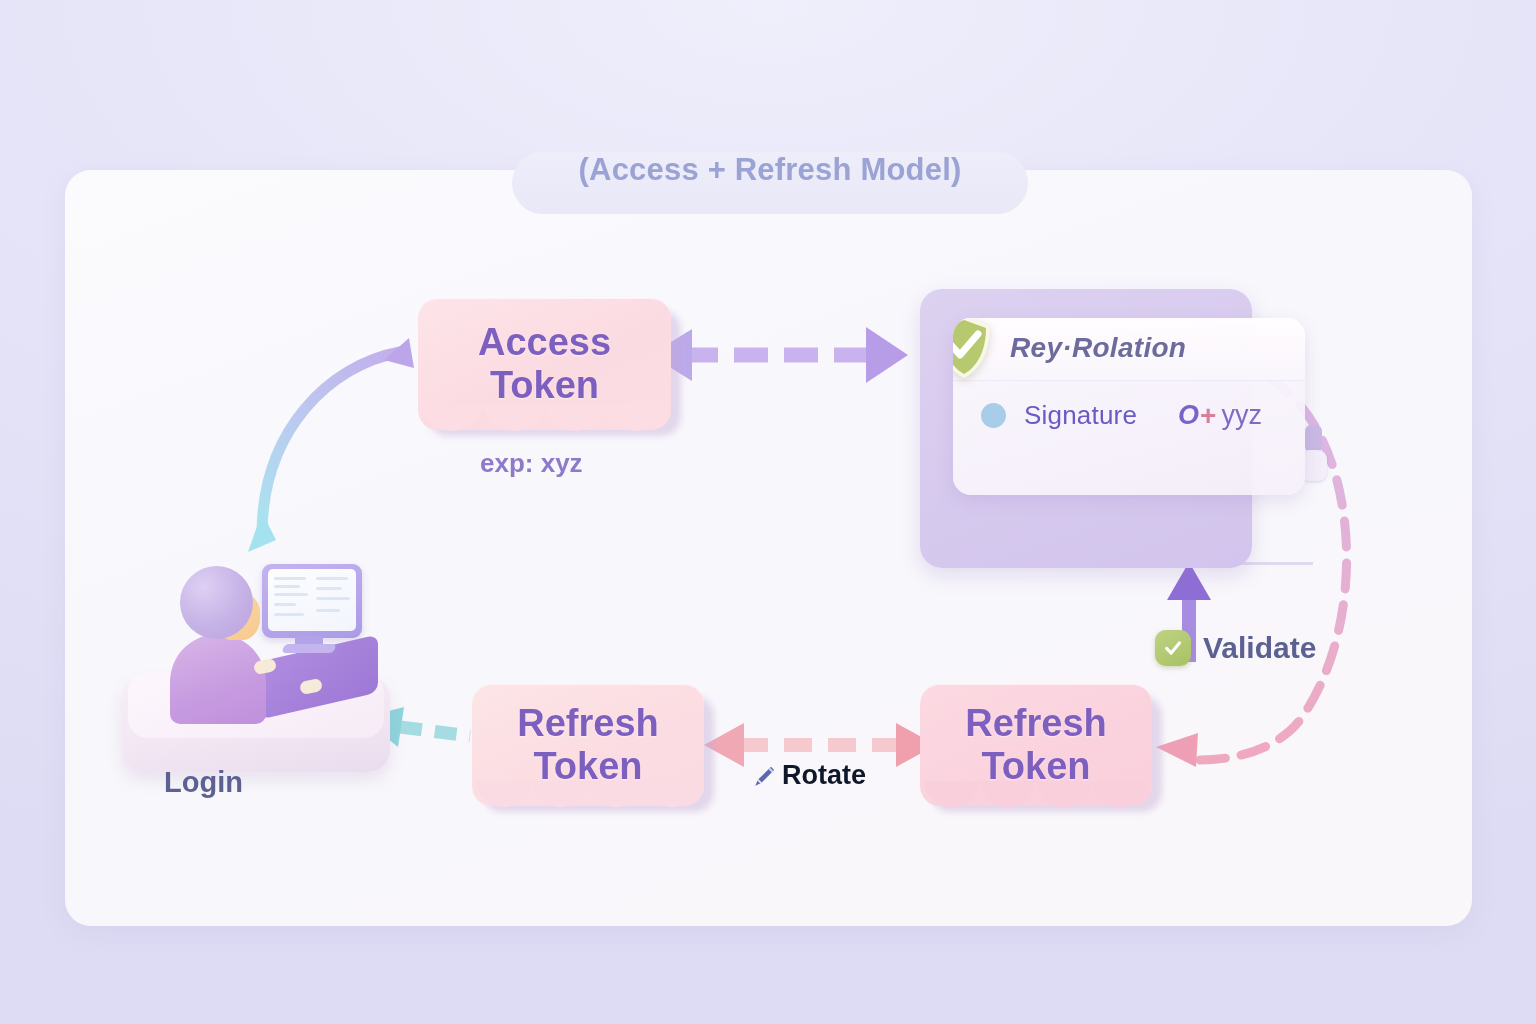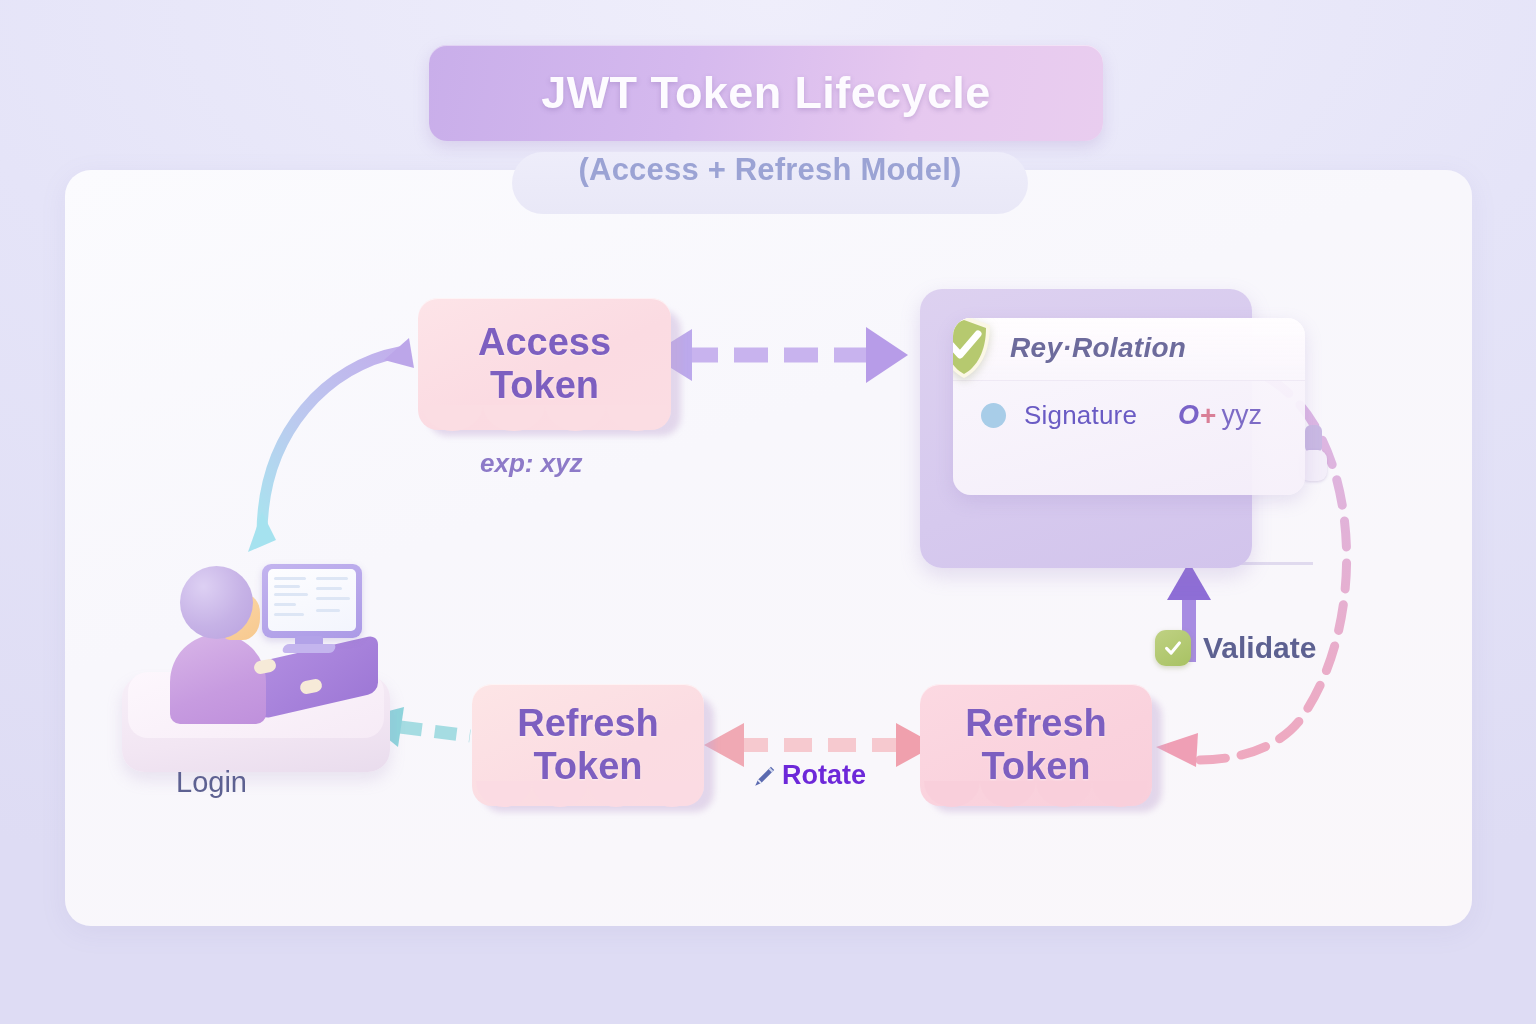--- a/index.html
+++ b/index.html
@@ -70,21 +70,21 @@
     font-size:38px;font-weight:bold;color:#7d5fc0;line-height:1.12;
     text-shadow:0 1px 2px rgba(255,255,255,.5);
   }
   .token-sub{
     position:absolute;font-size:26px;font-weight:bold;color:#8d7ac8;
   }
 
   #access-token{left:418px;top:298px;width:253px;height:132px;}
   #access-token .body{background:linear-gradient(155deg,#fde4e8 0%,#fbdbe2 55%,#fbdde3 100%);}
   #access-token .scallop span{background:#fbdde3;}
-  #access-exp{left:480px;top:448px;font-style:italic;}
+  #access-exp{left:480px;top:448px;}
 
   #refresh-left{left:472px;top:684px;width:232px;height:122px;}
   #refresh-left .body{background:linear-gradient(155deg,#fde5e6 0%,#fbdce2 60%,#fbdbe3 100%);}
   #refresh-left .scallop span{background:#fbdbe3;}
 
   #refresh-right{left:920px;top:684px;width:232px;height:122px;}
   #refresh-right .body{background:linear-gradient(155deg,#fcd9e2 0%,#fad2dd 60%,#f9cfdb 100%);}
   #refresh-right .scallop span{background:#f9cfdb;}
 
   
@@ -183,51 +183,48 @@
     background:#b2a2e8;border-radius:3px;
   }
   .monitor-base{
     position:absolute;left:161px;top:88px;width:52px;height:9px;
     background:#c4b5ee;border-radius:5px;transform:skewX(-22deg);
   }
   .hand{position:absolute;width:22px;height:13px;border-radius:8px;background:#f6ead8;}
   #hand1{left:132px;top:104px;transform:rotate(-12deg);}
   #hand2{left:178px;top:124px;transform:rotate(-12deg);}
   .login-label{
-    position:absolute;left:176px;top:766px;
-    font-size:29px;font-weight:normal;color:#5d6191;
+    position:absolute;left:164px;top:766px;
+    font-size:29px;font-weight:bold;color:#5d6191;
   }
 
   
   .validate-wrap{position:absolute;left:1155px;top:630px;display:flex;align-items:center;}
   .validate-badge{
     width:36px;height:36px;border-radius:11px;
     background:linear-gradient(150deg,#bfd183 0%,#a8c263 100%);
     box-shadow:0 2px 5px rgba(140,150,90,.35);
     display:flex;align-items:center;justify-content:center;margin-right:12px;
   }
   .validate-text{font-size:30px;font-weight:bold;color:#5d6191;}
 
   .rotate-wrap{position:absolute;left:752px;top:760px;display:flex;align-items:center;}
   .rotate-icon{width:26px;height:26px;margin-right:4px;}
-  .rotate-text{font-size:27px;font-weight:bold;color:#6d28d9;}
+  .rotate-text{font-size:27px;font-weight:bold;color:#0f172a;}
 
   svg.arrow-layer{position:absolute;left:0;top:0;width:1536px;height:1024px;pointer-events:none;}
 </style>
 </head>
 <body>
 
 <div id="stage">
 
   <div class="bg-grad"></div>
   <div class="inner-panel"></div>
 
-  <div class="title-pill">
-    <span class="title-text">JWT Token Lifecycle</span>
-  </div>
   <div class="subtitle-pill">
     <span class="subtitle-text">(Access + Refresh Model)</span>
   </div>
 
   <svg class="arrow-layer" viewBox="0 0 1536 1024">
     <defs>
       <linearGradient id="gradCurve" x1="0" y1="1" x2="1" y2="0">
         <stop offset="0%" stop-color="#a8e4ef"></stop>
         <stop offset="45%" stop-color="#bcc9ef"></stop>
         <stop offset="100%" stop-color="#c2aeec"></stop>

